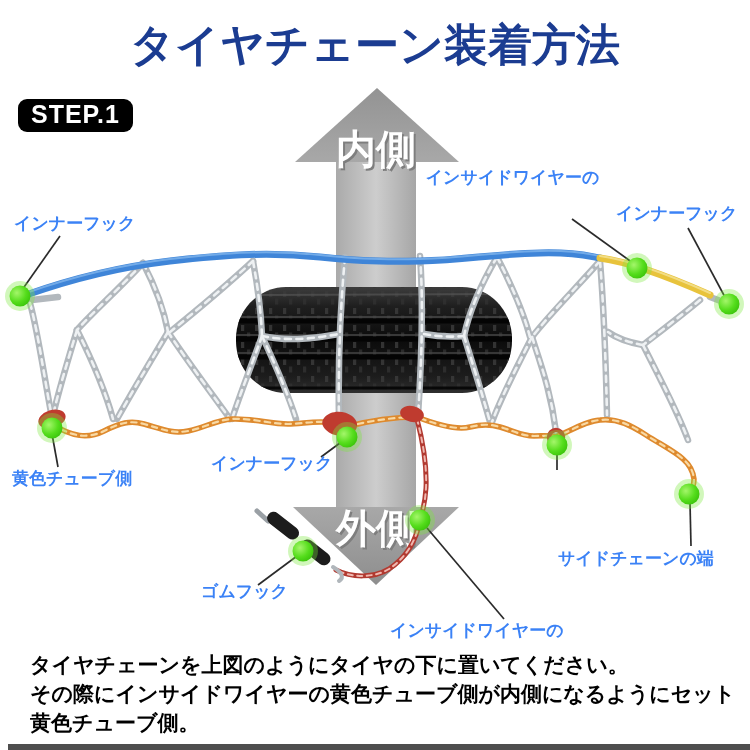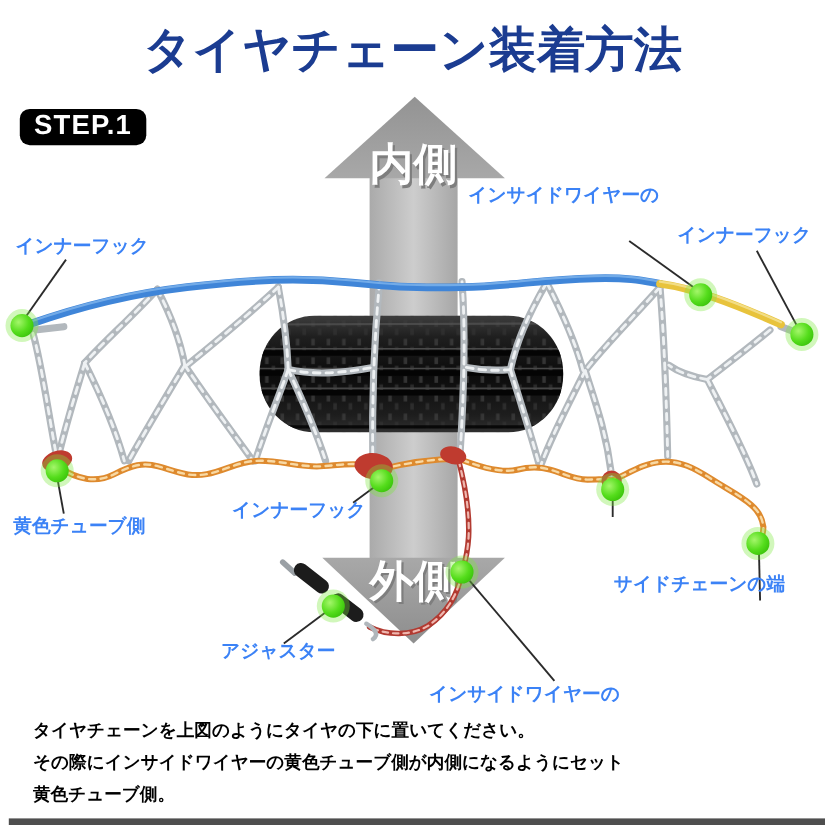--- a/index.html
+++ b/index.html
@@ -6,21 +6,21 @@
   .page{position:relative;width:750px;height:750px;background:#ffffff;overflow:hidden;
         font-family:"Liberation Sans",sans-serif;}
   .title{position:absolute;left:0;top:16px;width:750px;text-align:center;
          font-size:44px;font-weight:800;color:#1b3c91;letter-spacing:0px;}
   .step-badge{position:absolute;left:18px;top:99px;background:#000;color:#fff;
               border-radius:9px;padding:1px 13px 3px 13px;font-size:25px;font-weight:700;
               letter-spacing:1px;}
   .lbl{position:absolute;font-size:17px;font-weight:700;color:#3b82f6;white-space:nowrap;
        line-height:23px;}
   .lbl.center{text-align:center;}
-  .footer{position:absolute;left:30px;top:650px;width:712px;font-size:16px;font-weight:700;
+  .footer{position:absolute;left:30px;top:650px;width:712px;font-size:21px;font-weight:700;
           color:#000;line-height:29px;}
   .bottom-bar{position:absolute;left:8px;top:744px;width:742px;height:6px;background:#4e4e4e;}
   svg{position:absolute;left:0;top:0;}
   .arrow-word{font-size:40px;font-weight:900;fill:#ffffff;}
   .arrow-word-shadow{font-size:40px;font-weight:900;fill:#7e7e7e;}
 </style>
 </head>
 <body>
 
 <div class="page">
@@ -231,22 +231,22 @@
     </g>
   </svg>
 
   <div class="lbl" style="left:14px;top:212px">インナーフック</div>
   <div class="lbl center" style="left:405px;top:166px;width:215px">
     <div>インサイドワイヤーの</div>
   </div>
   <div class="lbl" style="left:616px;top:202px">インナーフック</div>
   <div class="lbl" style="left:12px;top:467px">黄色チューブ側</div>
   <div class="lbl" style="left:211px;top:452px">インナーフック</div>
-  <div class="lbl" style="left:558px;top:519px">サイドチェーンの端</div>
-  <div class="lbl" style="left:201px;top:580px">アジャスター</div>
+  <div class="lbl" style="left:558px;top:547px">サイドチェーンの端</div>
+  <div class="lbl" style="left:201px;top:580px">ゴムフック</div>
   <div class="lbl" style="left:390px;top:619px">インサイドワイヤーの</div>
 
   <div class="footer">
     <div>タイヤチェーンを上図のようにタイヤの下に置いてください。</div>
     <div>その際にインサイドワイヤーの黄色チューブ側が内側になるようにセット</div>
     <div>黄色チューブ側。</div>
   </div>
 
   <div class="bottom-bar"></div>
 </div>

